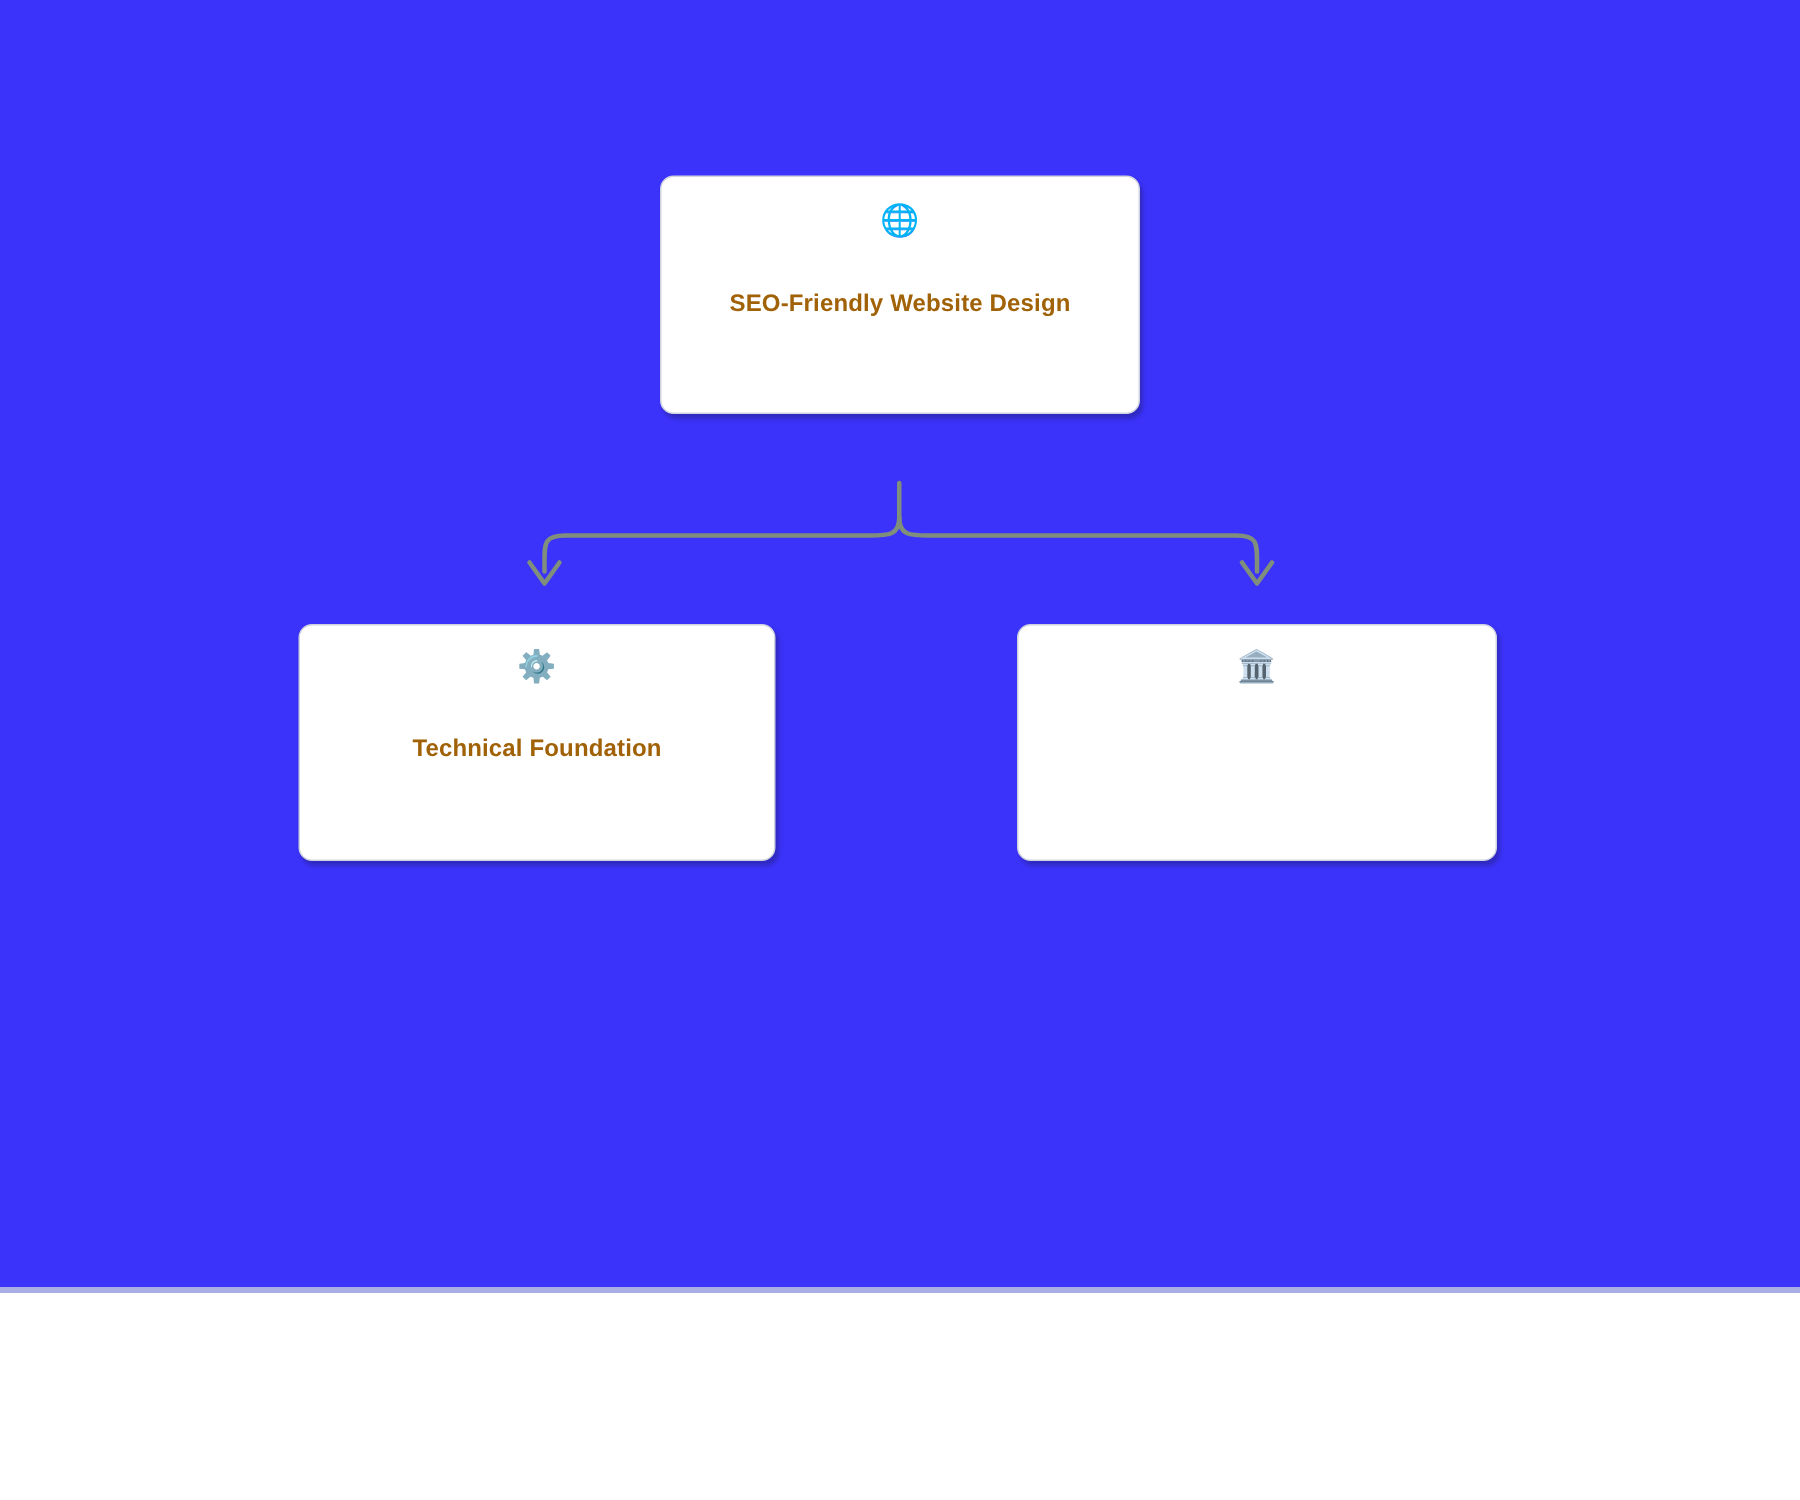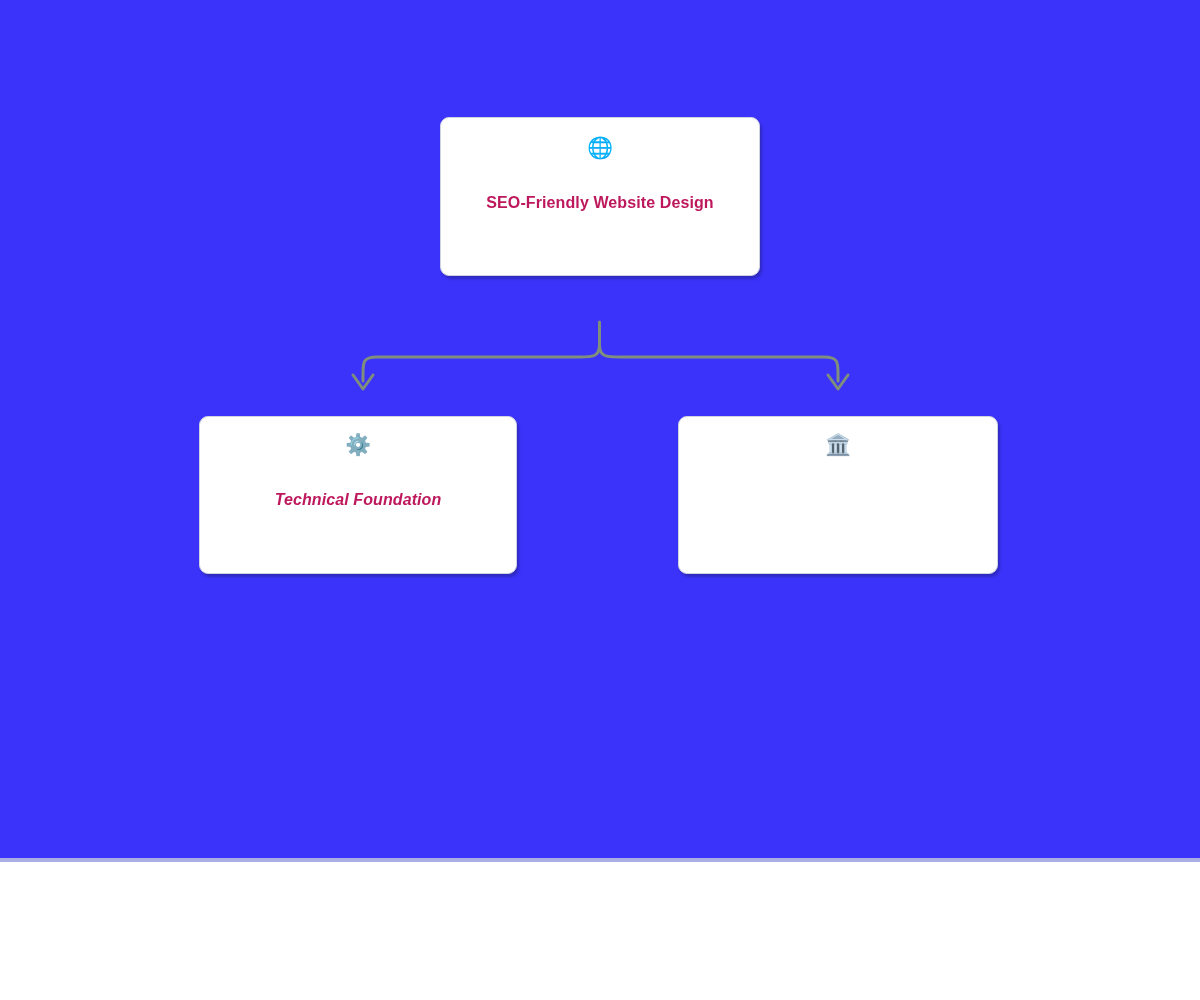--- a/index.html
+++ b/index.html
@@ -56,21 +56,21 @@
   .node-icon {
     font-size: 21px;
     line-height: 1;
     text-align: center;
     user-select: none;
   }
 
   .node-label {
     font-size: 16px;
     font-weight: bold;
-    color: #be185d;
+    color: #a16207;
     text-align: center;
     letter-spacing: 0.1px;
     padding: 0 2px;
     box-sizing: border-box;
     width: 100%;
   }
 
   
   #node-root {
     left: 440px;
@@ -88,21 +88,21 @@
     width: 318px;
     height: 158px;
   }
   #node-child-1 {
     left: 678px;
     top: 416px;
     width: 320px;
     height: 158px;
   }
   .node-child .node-icon { margin-top: 17px; }
-  .node-child .node-label { margin-top: 36px; font-style: italic; }
+  .node-child .node-label { margin-top: 36px; }
 
   
   #footer-divider {
     position: absolute;
     left: 0;
     top: 858px;
     width: 1200px;
     height: 4px;
     background: #a9aee4;
   }

